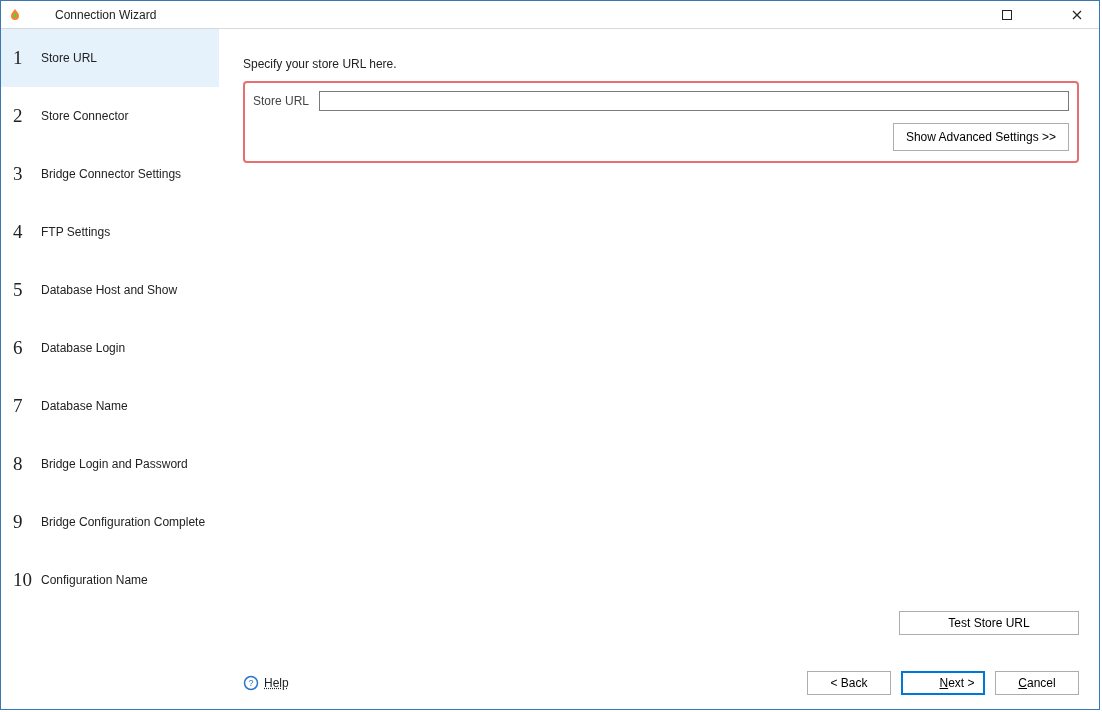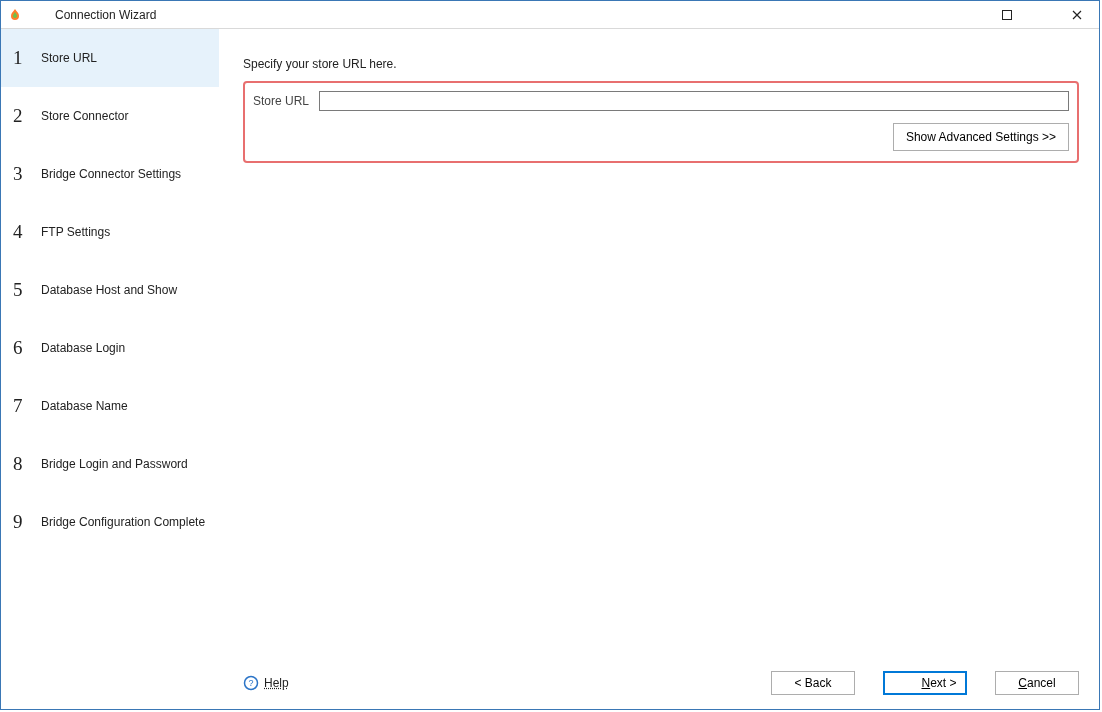--- a/index.html
+++ b/index.html
@@ -174,21 +174,21 @@
   .help-area .help-icon {
     width: 16px; height: 16px;
     display: inline-flex; align-items:center; justify-content:center;
   }
   .help-area .help-text { text-decoration: underline dotted; }
 
   .footer .spacer { flex: 1; }
   .nav-btn {
     width: 84px;
     height: 24px;
-    margin-left: 28px;
+    margin-left: 10px;
     border: 1px solid #adadad;
     background: #fff;
     font-family: inherit;
     font-size: 12px;
     cursor: pointer;
   }
   .nav-btn.primary {
     border: 1px solid #0078d7;
     box-shadow: inset 0 0 0 1px #0078d7;
     padding-left: 34px;
@@ -253,38 +253,45 @@
         <span class="label">Database Name</span>
       </div>
       <div class="step">
         <span class="num">8</span>
         <span class="label">Bridge Login and Password</span>
       </div>
       <div class="step">
         <span class="num">9</span>
         <span class="label">Bridge Configuration Complete</span>
       </div>
+      <div class="step">
+        <span class="num">10</span>
+        <span class="label">Configuration Name</span>
+      </div>
     </div>
 
     <div class="main">
       <div class="content">
         <div class="instr1">Specify your store URL here.</div>
 
         <div class="highlight-box">
           <div class="row-url">
             <label>Store URL</label>
             <input type="text" value="" style="">
           </div>
           <div class="adv-row">
             <button class="adv-btn">Show Advanced Settings &gt;&gt;</button>
           </div>
         </div>
       </div>
 
       <div class="bottom-area">
+        <div class="test-row">
+          <button class="btn-wide">Test Store URL</button>
+        </div>
 
         <div class="footer">
           <div class="help-area">
             <span class="help-icon">
               <svg width="16" height="16" viewBox="0 0 16 16">
                 <circle cx="8" cy="8" r="6.5" fill="none" stroke="#2b74c7" stroke-width="1.5"></circle>
                 <text x="8" y="11" text-anchor="middle" font-size="9" font-family="Segoe UI, sans-serif" fill="#2b74c7">?</text>
               </svg>
             </span>
             <span class="help-text">Help</span>

